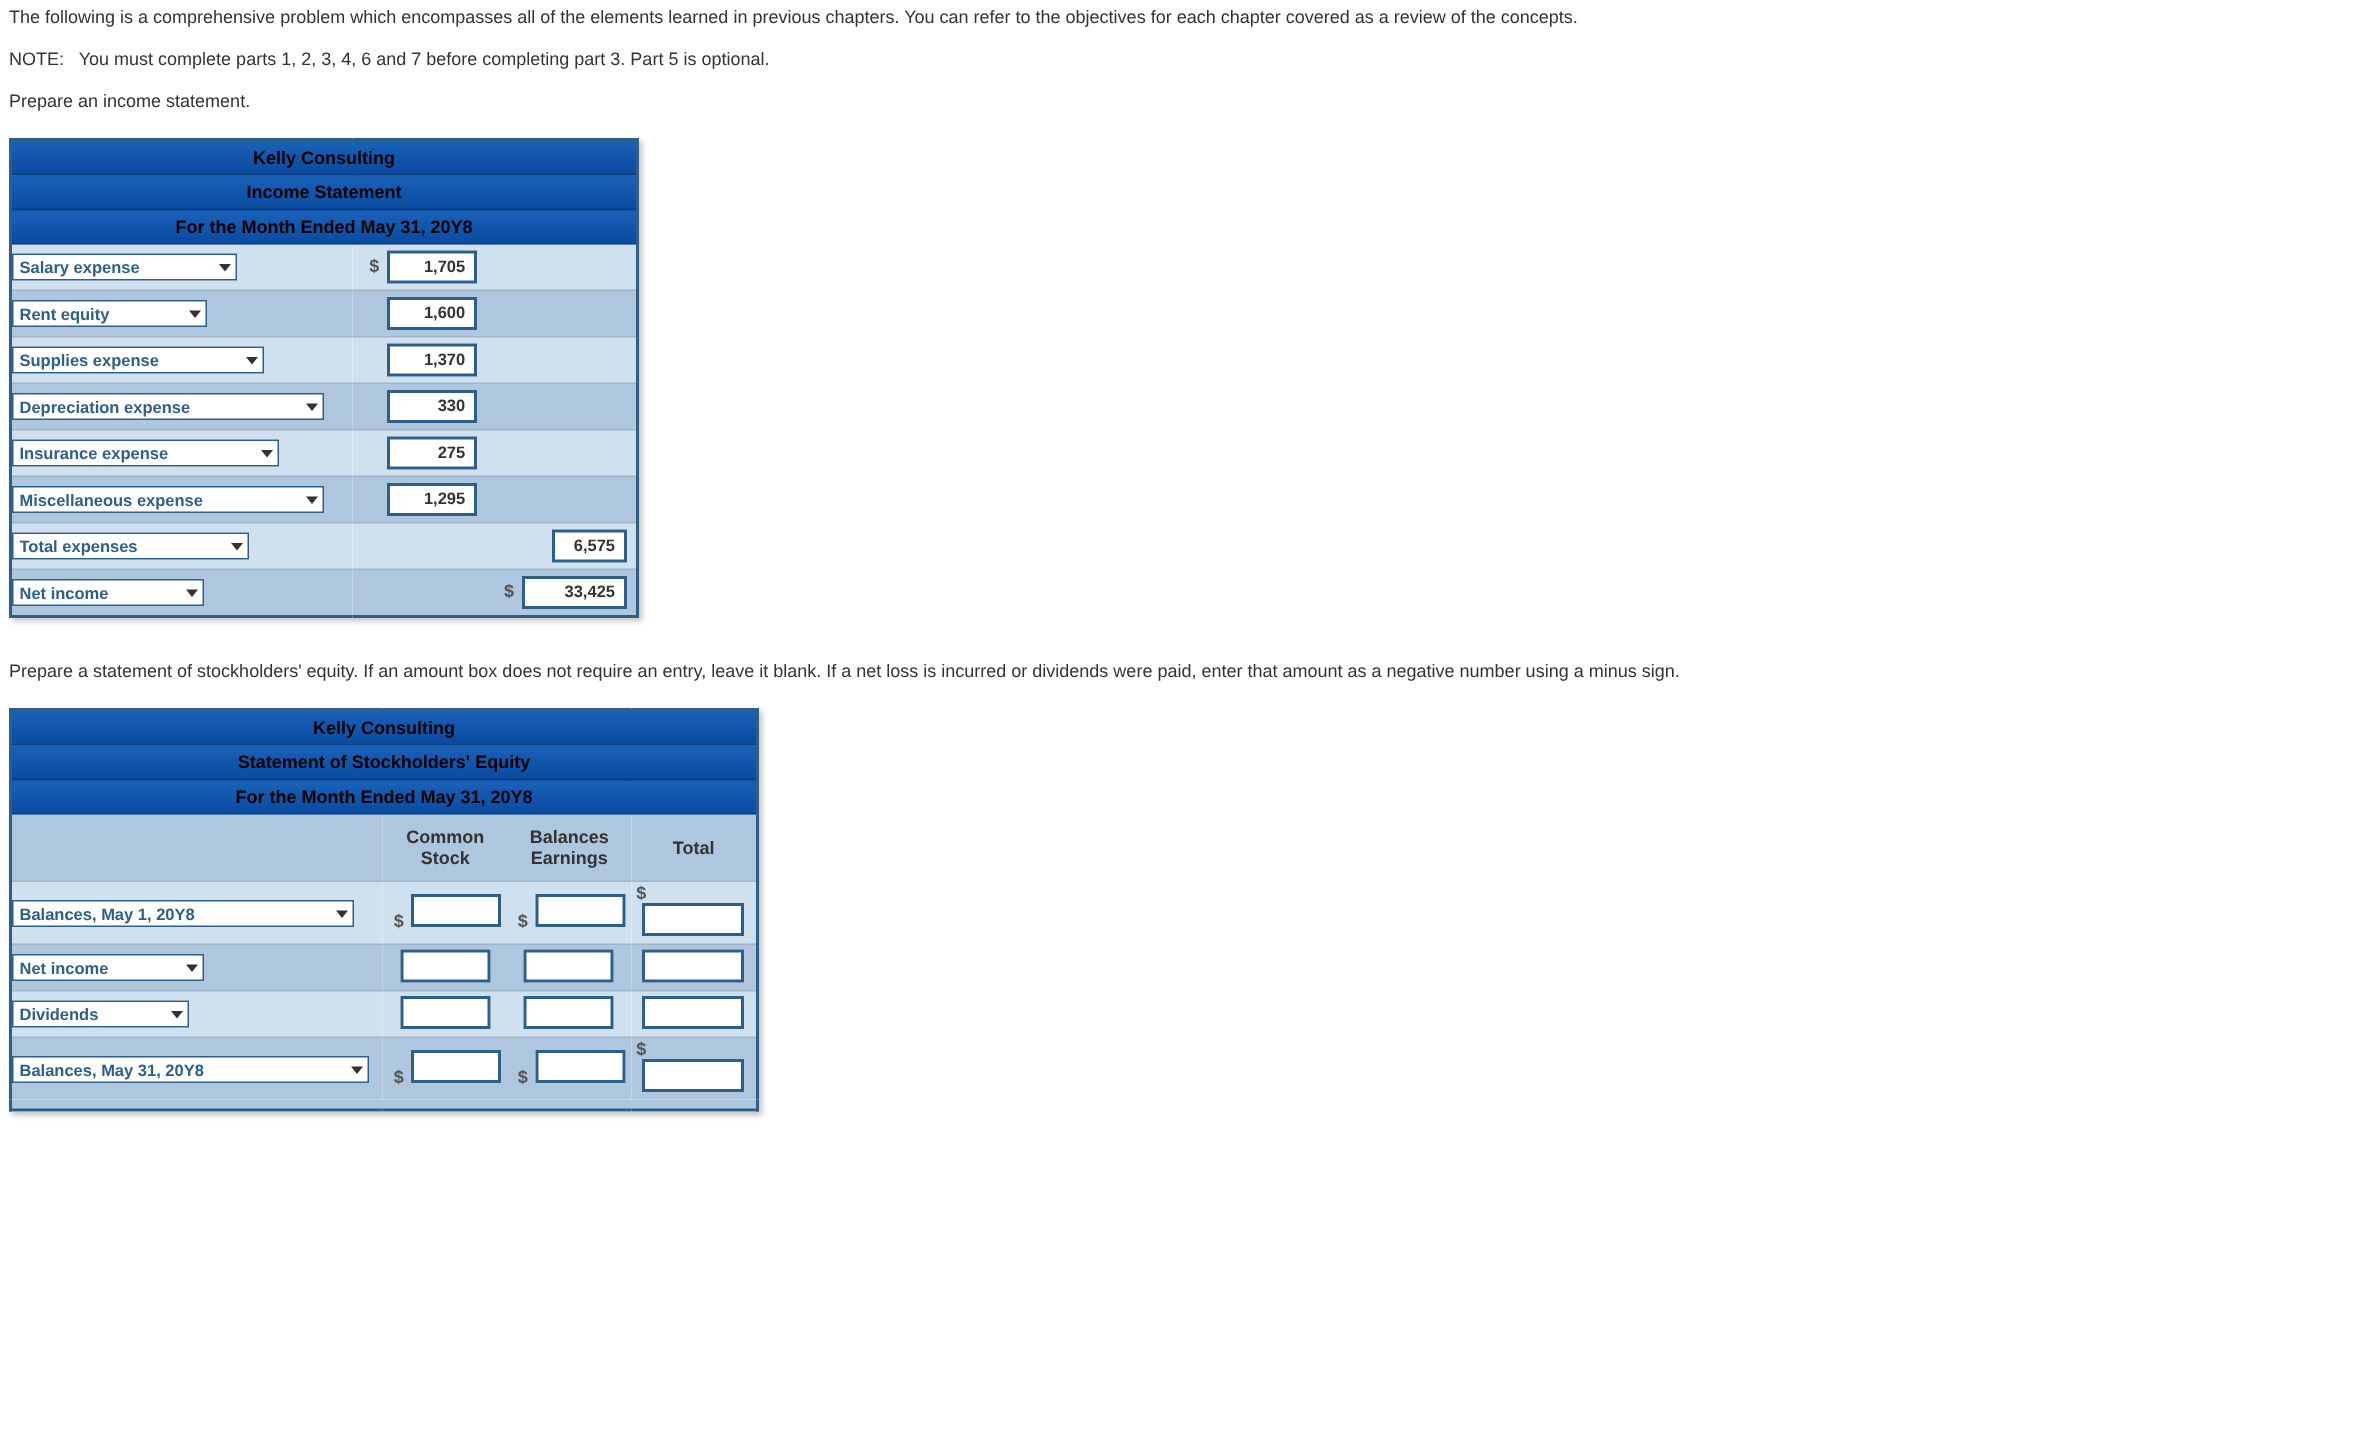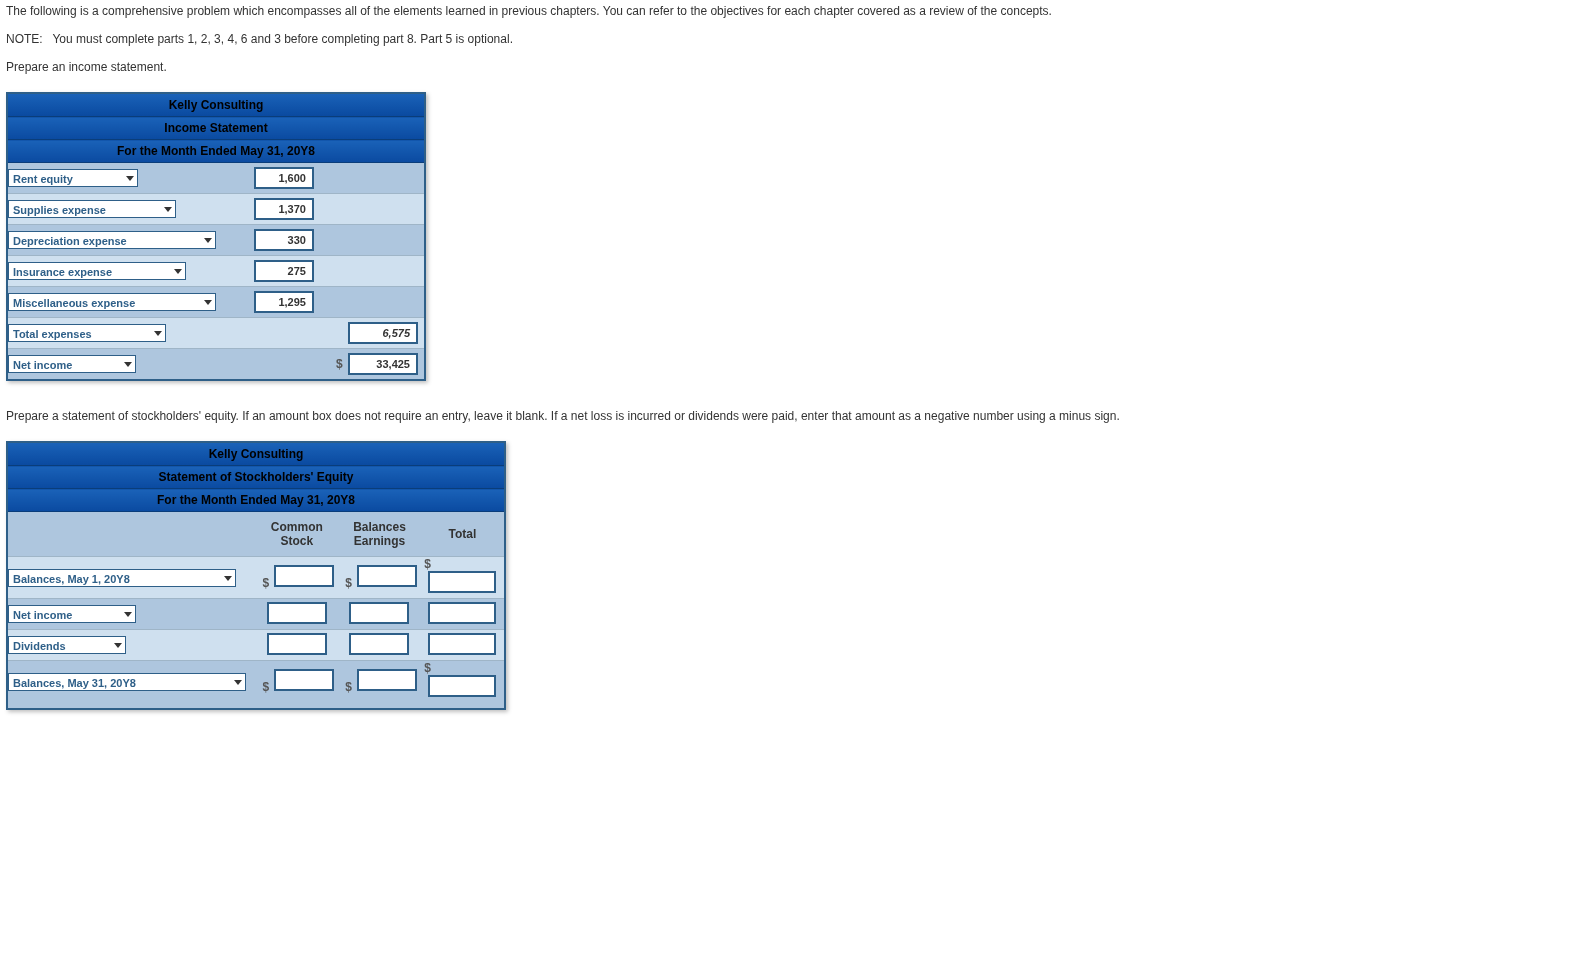--- a/index.html
+++ b/index.html
@@ -89,38 +89,51 @@
   }
   .spacer-row td { height: 6px; background:#aec6de; }
   .mid-instr { margin: 28px 0 18px 0; }
 </style>
 </head>
 <body>
 
 <div class="intro">The following is a comprehensive problem which encompasses all of the elements learned in previous chapters. You can refer to the objectives for each chapter covered as a review of the concepts.</div>
 <div class="note">
   <b>NOTE:</b>&nbsp;&nbsp;
-  <span>You must complete parts 1, 2, 3, 4, 6 and 3 before completing part 8. Part 5 is optional.</span>
+  <span>You must complete parts 1, 2, 3, 4, 6 and 7 before completing part 3. Part 5 is optional.</span>
 </div>
 <div class="instr">Prepare an income statement.</div>
 
 <table class="tbl" style="width:420px;">
   <tbody>
       <tr class="hdr">
         <td colspan="3">Kelly Consulting</td>
       </tr>
   <tr class="hdr">
         <td colspan="3">Income Statement</td>
       </tr>
   <tr class="hdr">
         <td colspan="3">For the Month Ended May 31, 20Y8</td>
       </tr>
 
 
 
+  <tr class="row row-alt0">
+    <td class="pad-l2">
+      <span class="select-like" style="width:150px;">
+        <span>Salary expense</span>
+        <span class="arrow"></span>
+      </span>
+    </td>
+    <td style="text-align:right; padding-right:6px;">
+      <span class="dollar">$</span>
+      <span class="input-like" style="width:60px;">1,705</span>
+    </td>
+    <td></td>
+  </tr>
 
   <tr class="row row-alt1">
     <td class="pad-l2">
       <span class="select-like" style="width:130px;">
         <span>Rent equity</span>
         <span class="arrow"></span>
       </span>
     </td>
     <td style="text-align:right; padding-right:6px;">
       <span class="input-like" style="width:60px;">1,600</span>
@@ -182,21 +195,21 @@
 
   <tr class="row row-alt0">
     <td class="pad-l3">
       <span class="select-like" style="width:158px;">
         <span>Total expenses</span>
         <span class="arrow"></span>
       </span>
     </td>
     <td></td>
     <td style="text-align:right; padding-right:6px;">
-      <span class="input-like" style="width:70px;font-style:italic;">6,575</span>
+      <span class="input-like" style="width:50px;">6,575</span>
     </td>
   </tr>
 
   <tr class="row row-alt1">
     <td class="pad-l">
       <span class="select-like" style="width:128px;">
         <span>Net income</span>
         <span class="arrow"></span>
       </span>
     </td>

